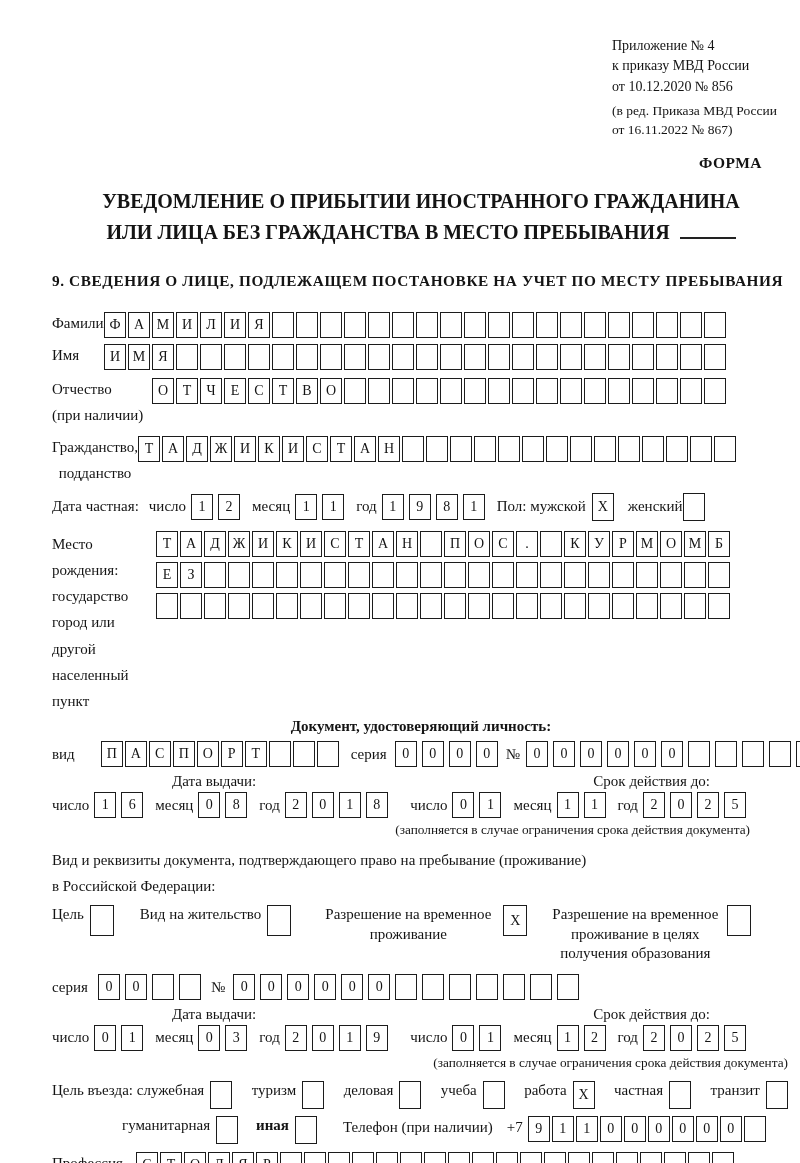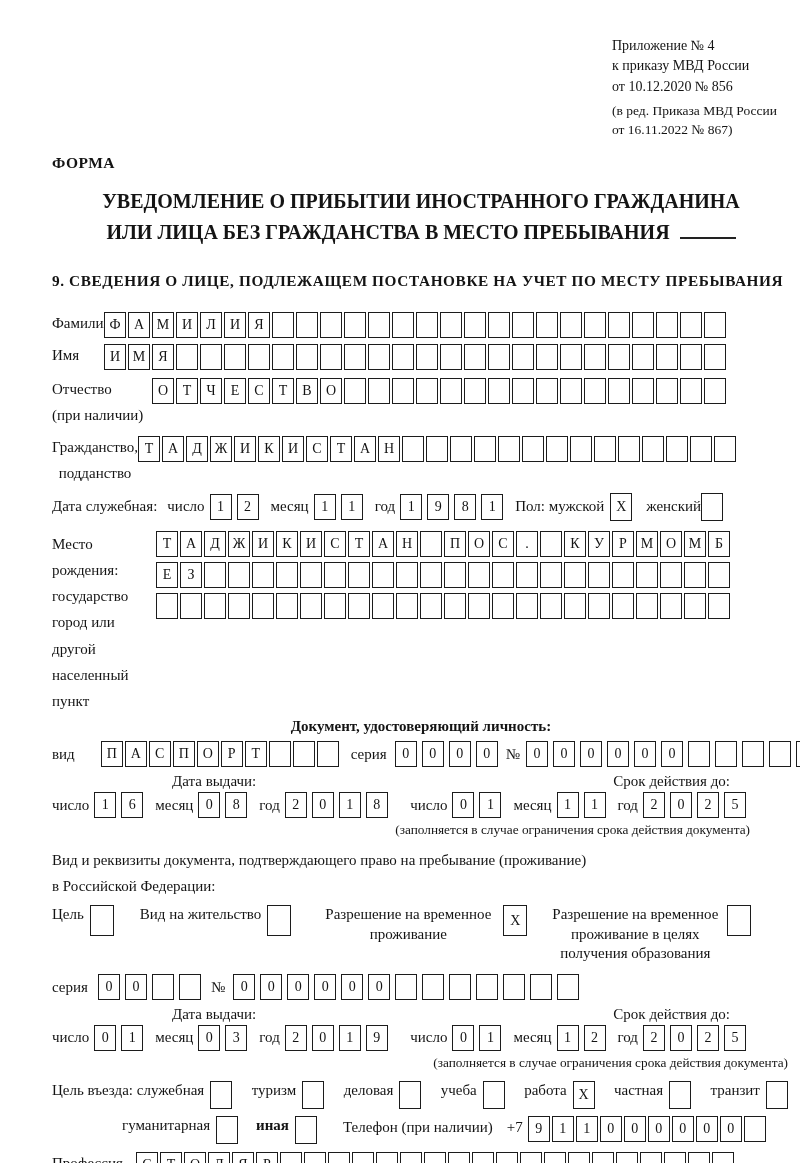--- a/index.html
+++ b/index.html
@@ -6,21 +6,21 @@
   html, body { width: 800px; }
   body {
     width: 800px; height: 1163px; background: #ffffff; color: #141414;
     font-family: "Liberation Serif", serif; font-size: 15px; overflow: hidden;
   }
   .page { padding: 36px 10px 0 52px; width: 800px; }
 
   
   .annex { width: 235px; margin-left: 560px; line-height: 1.45; font-size: 14px; }
   .annex .note { font-size: 13.5px; margin-top: 5px; line-height: 1.4; }
-  .forma { text-align: left; padding-right: 28px; font-weight: bold; font-size: 15.5px; margin-top: 14px; letter-spacing: .5px; }
+  .forma { text-align: right; padding-right: 28px; font-weight: bold; font-size: 15.5px; margin-top: 14px; letter-spacing: .5px; }
   .title { text-align: center; font-weight: bold; font-size: 20px; line-height: 1.55; margin-top: 14px; }
   .blank-line { display: inline-block; width: 56px; border-bottom: 2px solid #222; height: 13px; margin-left: 10px; }
   .sect { font-weight: bold; font-size: 15.3px; letter-spacing: .6px; margin-top: 24px; margin-bottom: 22px; }
 
   
   .frow { display: flex; align-items: flex-start; margin-bottom: 6px; }
   .lbl { line-height: 1.5; flex: none; }
   .cells { display: flex; gap: 2px; flex: none; }
   .cells.gapped { gap: 5px; }
   .cell {
@@ -37,21 +37,21 @@
   .w-sur { width: 52px; }
   .w-nm  { width: 52px; }
   .w-pat { width: 100px; }
   .w-cit { width: 86px; text-align: center; }
   .w-bpl { width: 104px; }
   .multiline { line-height: 1.75; }
 
   
   .dhdr { display: flex; font-size: 15px; margin-bottom: 2px; }
   .dhdr .h1 { margin-left: 120px; }
-  .dhdr .h2 { margin-left: auto; margin-right: 60px; }
+  .dhdr .h2 { margin-left: auto; margin-right: 80px; }
   .drow { display: flex; align-items: center; margin-bottom: 4px; }
   .dg { display: flex; align-items: center; }
   .dg .t { margin-right: 5px; }
   .dg .cells { margin-right: 12px; }
   .dg .cells:last-child { margin-right: 0; }
   .dg-right { margin-left: auto; margin-right: 44px; }
   .fineprint { font-size: 13.3px; text-align: right; padding-right: 40px; margin-bottom: 10px; }
   .fineprint.fp2 { padding-right: 2px; }
 
   .center-bold { text-align: center; font-weight: bold; font-size: 15px; margin: 4px 0 6px 0; }
@@ -216,21 +216,21 @@
         <span class="cell"></span>
         <span class="cell"></span>
         <span class="cell"></span>
         <span class="cell"></span>
         <span class="cell"></span>
         <span class="cell"></span>
       </span>
   </div>
 
   <div class="drow" style="margin-bottom:10px;">
-    <span class="lbl" style="margin-right:10px;">Дата служебная:</span>
+    <span class="lbl" style="margin-right:10px;">Дата частная:</span>
     <span class="dg">
       <span class="t">число</span>
       <span class="cells gapped">
           <span class="cell">1</span>
           <span class="cell">2</span>
         </span>
       <span class="t">месяц</span>
       <span class="cells gapped">
           <span class="cell">1</span>
           <span class="cell">1</span>

